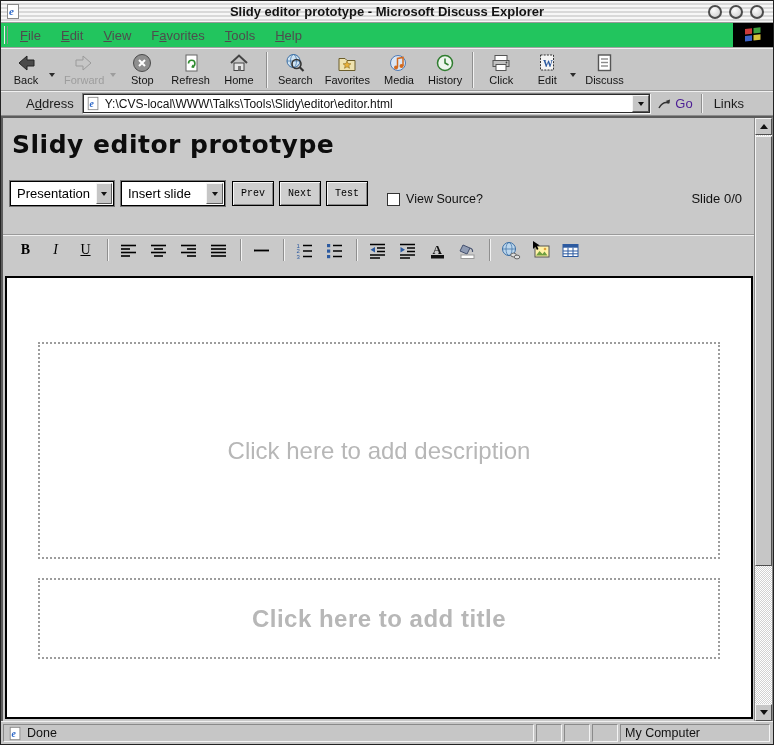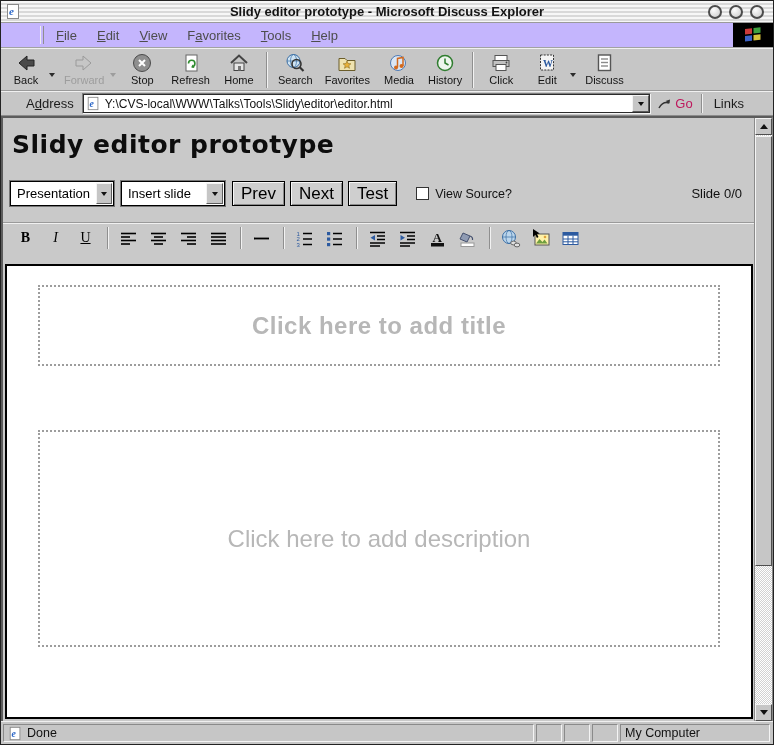--- a/index.html
+++ b/index.html
@@ -30,24 +30,23 @@
   }
   .win-buttons { margin-left:auto; display:flex; gap:7px; margin-right:9px; z-index:2; }
   .win-circle {
     width:14px; height:14px; border-radius:50%;
     border:2px solid #4c4c4c;
     background:radial-gradient(circle at 35% 30%, #fdfdfd, #c9c9c9);
   }
 
   
   .menubar {
-    height:25px; flex:0 0 25px; background:#c4b5fd;
+    height:25px; flex:0 0 25px; background:#22c55e;
     display:flex; align-items:stretch;
     border-bottom:1px solid #a2a2a2;
-    padding-left:36px;
   }
   .menu-grip { width:4px; margin:3px 2px 3px 3px; border-left:1px solid #efefef; border-right:1px solid #8f8f8f; }
   .menu-item {
     padding:0 10px; display:flex; align-items:center;
     font-size:13px; color:#4d4d4d; cursor:default;
   }
   .menu-item .ukey { text-decoration:underline; }
   .logo-box {
     margin-left:auto; width:40px; background:#000;
     display:flex; align-items:center; justify-content:center;
@@ -91,55 +90,55 @@
     outline:1px solid #2c2c2c; outline-offset:-2px;
     display:flex; align-items:center; padding-left:3px;
   }
   .addr-url { flex:1; font-size:12px; color:#111; white-space:nowrap; overflow:hidden; padding-left:4px; }
   .addr-drop {
     width:17px; height:17px; margin-right:1px;
     background:#c6c6c6; border:1px solid; border-color:#f4f4f4 #5c5c5c #5c5c5c #f4f4f4;
     display:flex; align-items:center; justify-content:center;
   }
   .addr-drop::after { content:""; border:3px solid transparent; border-top:4px solid #111; margin-top:4px; }
-  .go-box { display:flex; align-items:center; padding:0 6px; gap:3px; color:#be185d; }
+  .go-box { display:flex; align-items:center; padding:0 6px; gap:3px; color:#4c1d95; }
   .bar-sep { width:2px; height:19px; margin:0 2px; border-left:1px solid #8f8f8f; border-right:1px solid #f2f2f2; }
   .links-label { padding:0 9px; color:#1c1c1c; }
 
   
   .content {
     flex:1; position:relative; background:#c9c9c9;
     border-top:2px solid #5c5c5c; border-left:2px solid #5c5c5c; border-right:1px solid #8a8a8a;
   }
   .page-col { position:absolute; top:0; left:0; right:18px; bottom:0; display:flex; flex-direction:column;gap:7px; }
   h1.page-title {
     margin:12px 0 0 9px; font-size:25px; font-weight:bold; color:#0d0d0d;
     font-family:"DejaVu Sans","Liberation Sans",sans-serif; letter-spacing:0.5px;
   }
   .controls-row {
-    margin:15px 6px 0 7px; display:flex; align-items:center; font-size:13px;
+    margin:15px 6px 12px 7px; display:flex; align-items:flex-end; font-size:13px;
   }
   .sel {
     height:25px; background:#fff; border:1px solid #000;
     box-shadow:0 0 0 1px #777; margin-right:7px;
     display:flex; align-items:center; cursor:default;
   }
   .sel .sel-text { padding:0 6px; color:#000; white-space:nowrap; }
   .sel .sel-btn {
     width:17px; height:21px; margin:1px; margin-left:auto;
     background:#c6c6c6; border:1px solid; border-color:#f4f4f4 #5c5c5c #5c5c5c #f4f4f4;
     display:flex; align-items:center; justify-content:center;
   }
   .sel .sel-btn::after { content:""; border:3px solid transparent; border-top:4px solid #111; margin-top:4px; }
   .sel.w1 { width:104px; } .sel.w2 { width:104px; }
   .pbtn {
     height:25px; padding:0 8px; margin-right:5px;
     background:#cfcfcf; border:1px solid #000;
     box-shadow:inset 1px 1px 0 #f6f6f6, inset -1px -1px 0 #8a8a8a;
-    font-size:17px; color:#000; font-family:Liberation Sans, sans-serif; cursor:default;
+    font-size:10px; color:#000; font-family:Liberation Mono, monospace; cursor:default;
   }
   .chk-group { display:flex; align-items:center; margin-left:14px; }
   .chk {
     width:13px; height:13px; background:#fff;
     border:1px solid; border-color:#6e6e6e #f2f2f2 #f2f2f2 #6e6e6e;
     outline:1px solid #333; outline-offset:-1px;
   }
   .chk-label { margin-left:6px; font-size:12.5px; color:#111; }
   .slide-counter { margin-left:auto; font-size:13px; color:#111; padding-right:6px; }
 
@@ -580,22 +579,22 @@
               <rect x="3" y="4.5" width="15" height="3.2" fill="#2c5aa0"></rect>
               <line x1="8" y1="7.7" x2="8" y2="16.5" stroke="#2c5aa0"></line>
               <line x1="13" y1="7.7" x2="13" y2="16.5" stroke="#2c5aa0"></line>
               <line x1="3" y1="11" x2="18" y2="11" stroke="#2c5aa0"></line>
               <line x1="3" y1="13.8" x2="18" y2="13.8" stroke="#2c5aa0"></line>
             </svg>
           </span>
       </div>
 
       <div class="editor">
+        <div class="ph-box ph-desc">Click here to add description</div>
         <div class="ph-box ph-title">Click here to add title</div>
-        <div class="ph-box ph-desc">Click here to add description</div>
       </div>
     </div>
 
     <div class="vscroll">
       <span class="sc-btn sc-up"></span>
       <span class="sc-thumb"></span>
       <span class="sc-btn sc-down"></span>
     </div>
   </div>
 

